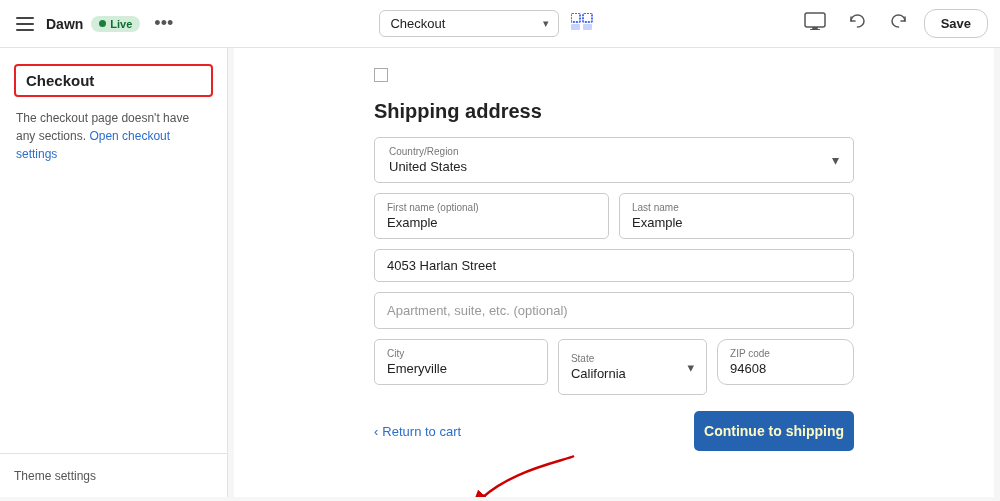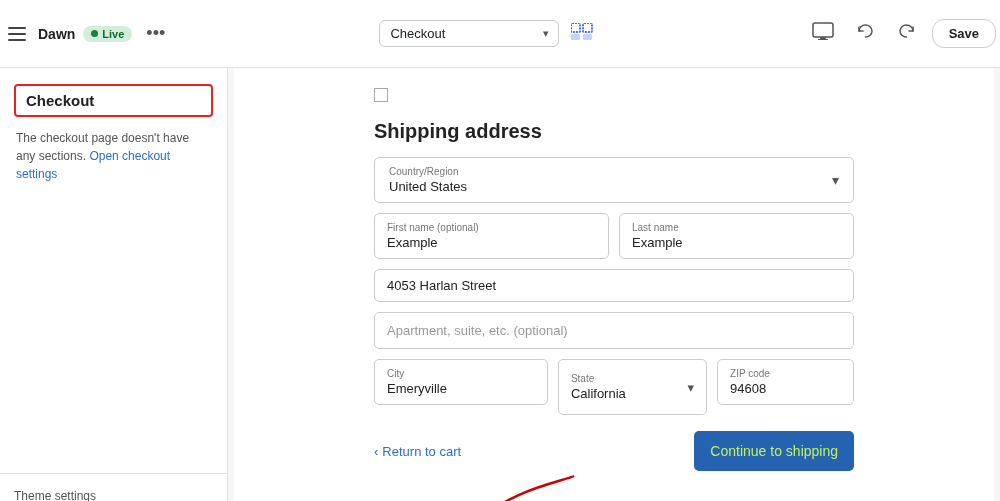--- a/index.html
+++ b/index.html
@@ -4,22 +4,22 @@
   <style>
     * { box-sizing: border-box; margin: 0; padding: 0; }
     body { font-family: -apple-system, BlinkMacSystemFont, 'Segoe UI', sans-serif; font-size: 13px; background: #f6f6f7; color: #202223; }
 
     
     .topbar {
       display: flex;
       align-items: center;
       background: #fff;
       border-bottom: 1px solid #e1e3e5;
-      height: 68px;
-      padding: 0 4px;
+      height: 48px;
+      padding: 0 12px;
       gap: 12px;
       position: relative;
     }
     .topbar-left { display: flex; align-items: center; gap: 8px; flex: 0 0 auto; }
     .topbar-center { display: flex; align-items: center; justify-content: center; gap: 8px; flex: 1; }
     .topbar-right { display: flex; align-items: center; gap: 8px; flex: 0 0 auto; }
 
     .menu-icon-btn {
       background: none; border: none; cursor: pointer; padding: 4px;
       display: flex; align-items: center; justify-content: center;
@@ -115,34 +115,34 @@
       border: 1px solid #c9cccf; border-radius: 5px; padding: 10px 12px;
       margin-bottom: 10px; background: #fff; color: #999; font-size: 13px;
     }
 
     .city-state-zip-row { display: flex; gap: 10px; margin-bottom: 16px; }
     .city-field { flex: 1.2; }
     .state-field {
       flex: 1; border: 1px solid #c9cccf; border-radius: 5px; padding: 8px 12px;
       background: #fff; display: flex; align-items: center; justify-content: space-between;
     }
-    .zip-field { flex: 0.9; }
+    .zip-field { flex: 0.9; border-radius: 10px; }
 
     .actions-row {
       display: flex; align-items: center; justify-content: space-between;
       margin-bottom: 20px;
     }
     .return-link {
       display: flex; align-items: center; gap: 4px;
       color: #2c6ecb; font-size: 13px; text-decoration: none;
     }
     .return-chevron { font-size: 13px; }
     .continue-btn {
-      background: #2563b0; color: #bef264; border: none; border-radius: 5px;
-      padding: 12px 16px; font-size: 14px; font-weight: 400; cursor: pointer;
+      background: #2563b0; color: #fef9c3; border: none; border-radius: 5px;
+      padding: 12px 10px; font-size: 14px; font-weight: 700; cursor: pointer;
     }
 
     
     .arrow-wrapper {
       position: relative; height: 60px; margin-bottom: -10px;
     }
 
     
     .preview-area::-webkit-scrollbar { width: 8px; }
     .preview-area::-webkit-scrollbar-thumb { background: #c9cccf; border-radius: 4px; }

